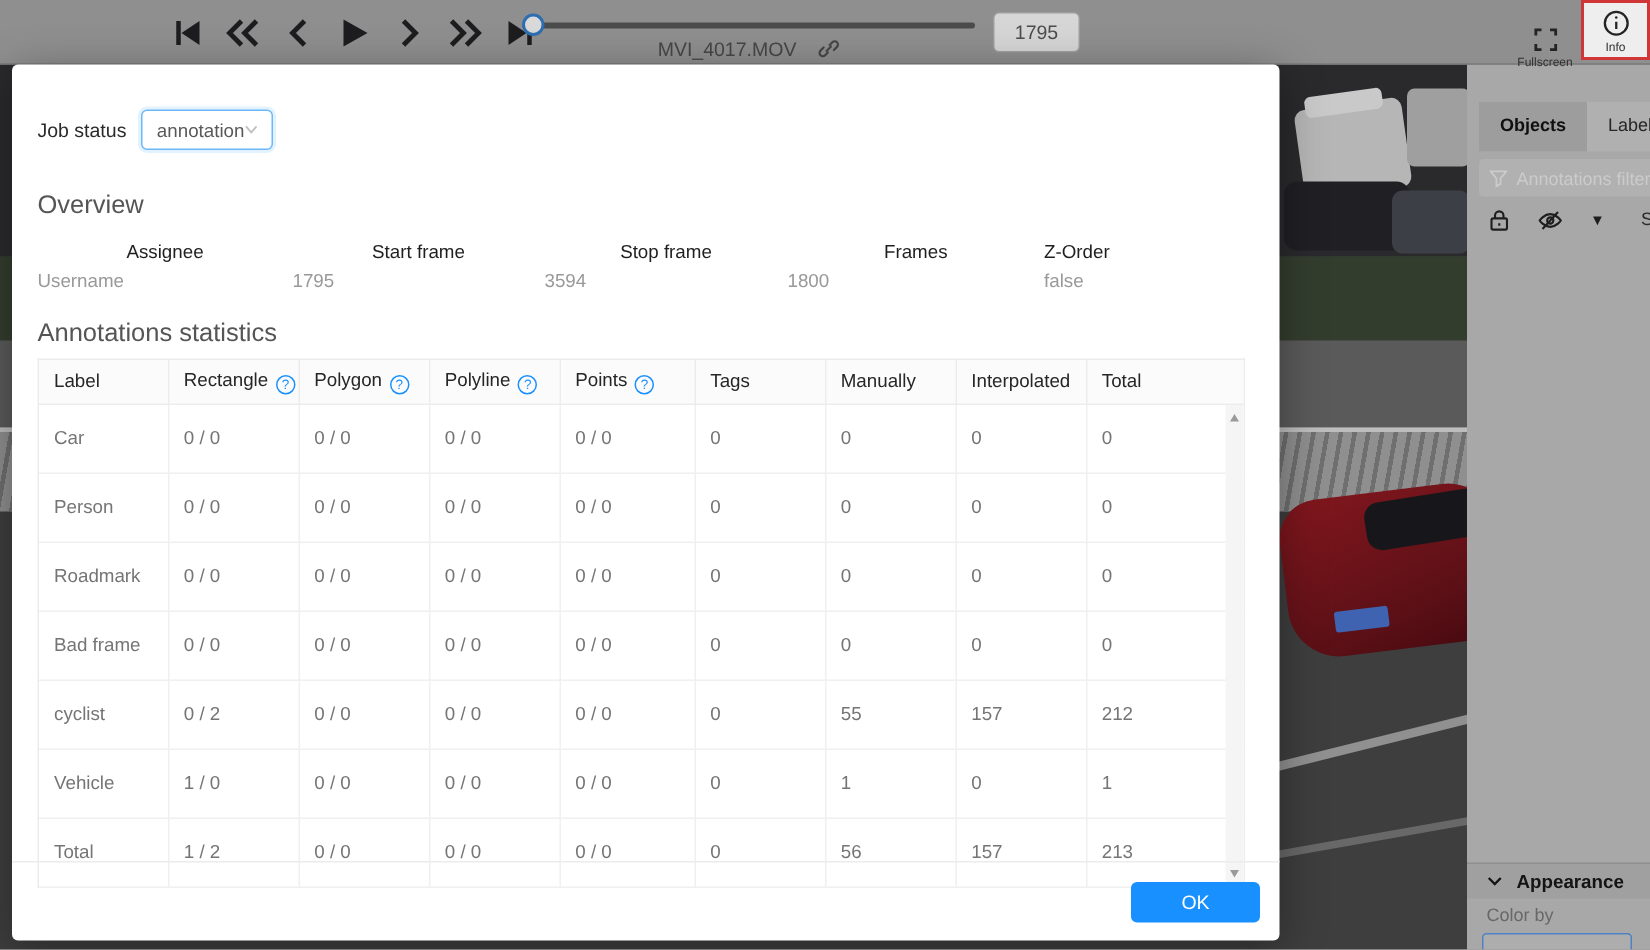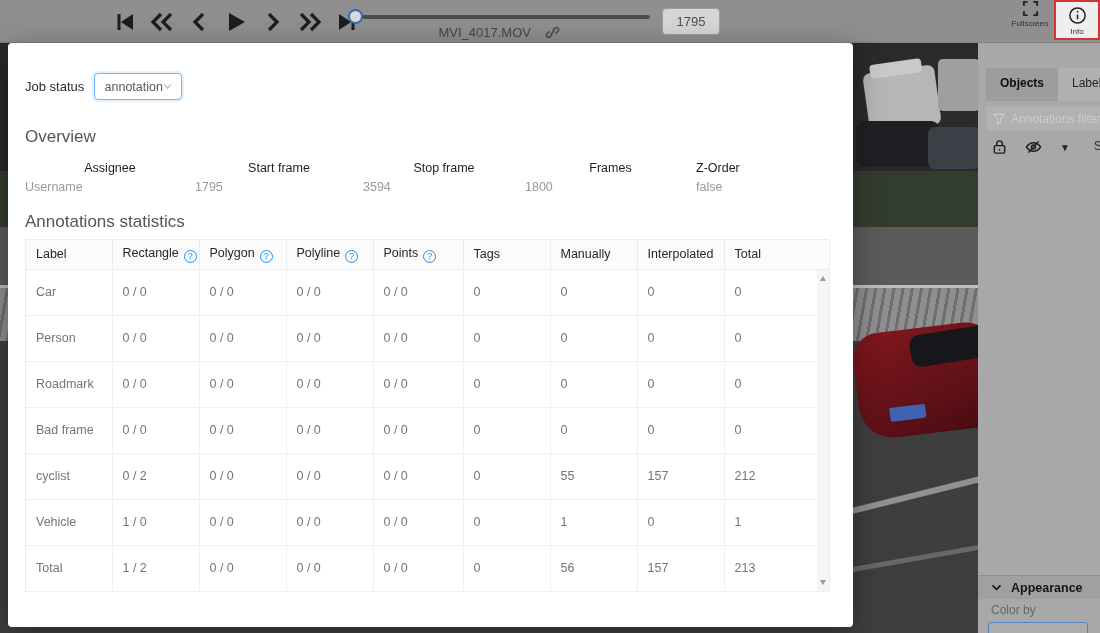--- a/index.html
+++ b/index.html
@@ -19,21 +19,21 @@
   .slider-handle { position:absolute; left:0px; top:9px; width:15px; height:15px; border-radius:50%;
                    background:#d9d9d9; border:2px solid #2e6eb0; }
   .player-filename { position:absolute; left:0; right:0; top:25px; text-align:center; font-size:13px; color:#464646; white-space:nowrap; }
   .player-filename svg { vertical-align:-3px; margin-left:10px; }
 
   .frame-input { position:absolute; left:662px; top:8px; width:58px; height:27px;
                  background:#d6d6d6; border:1px solid #9e9e9e; border-radius:4px;
                  font-family:"Liberation Sans",sans-serif; font-size:13px; color:#4d4d4d; text-align:center; }
 
   .right-tools { position:absolute; right:0; top:0; height:43px; display:flex; align-items:flex-start; }
-  .tool-btn { width:48px; padding-top:0; display:flex; flex-direction:column; align-items:center; gap:2px; color:#242424; cursor:pointer; }
+  .tool-btn { width:48px; padding-top:18px; display:flex; flex-direction:column; align-items:center; gap:2px; color:#242424; cursor:pointer; }
   .tool-btn .tool-label { font-size:8px; color:#303030; }
   .info-highlight { border:2px solid #d03537; background:#eeeeee; width:46px; height:40px; margin-top:0; padding-top:4px; }
 
   
   .workspace { position:absolute; top:43px; left:0; width:1100px; height:590px; }
   .canvas { position:absolute; left:0; top:0; width:978px; height:590px; background:#3e3e3e; overflow:hidden; }
   .v-cars { position:absolute; left:0; top:0; width:978px; height:128px; background:#2a2a2d; }
   .v-van1 { position:absolute; left:866px; top:26px; width:72px; height:60px; background:#b6b6b6; border-radius:7px; transform:rotate(-8deg); }
   .v-van1:after { content:""; position:absolute; left:8px; top:-8px; width:52px; height:14px; background:#c9c9c9; border-radius:4px; }
   .v-van2 { position:absolute; left:938px; top:16px; width:42px; height:52px; background:#9f9f9f; border-radius:5px; }
@@ -389,15 +389,18 @@
               </tr>
             </tbody>
         </table>
         <div class="tbl-scrollbar">
           <div class="sb-arrow sb-up"></div>
           <div class="sb-arrow sb-down"></div>
         </div>
       </div>
     </div>
 
+    <div class="modal-footer">
+      <button class="ok-button">OK</button>
+    </div>
   </div>
 
 </div>
 
 </body></html>

